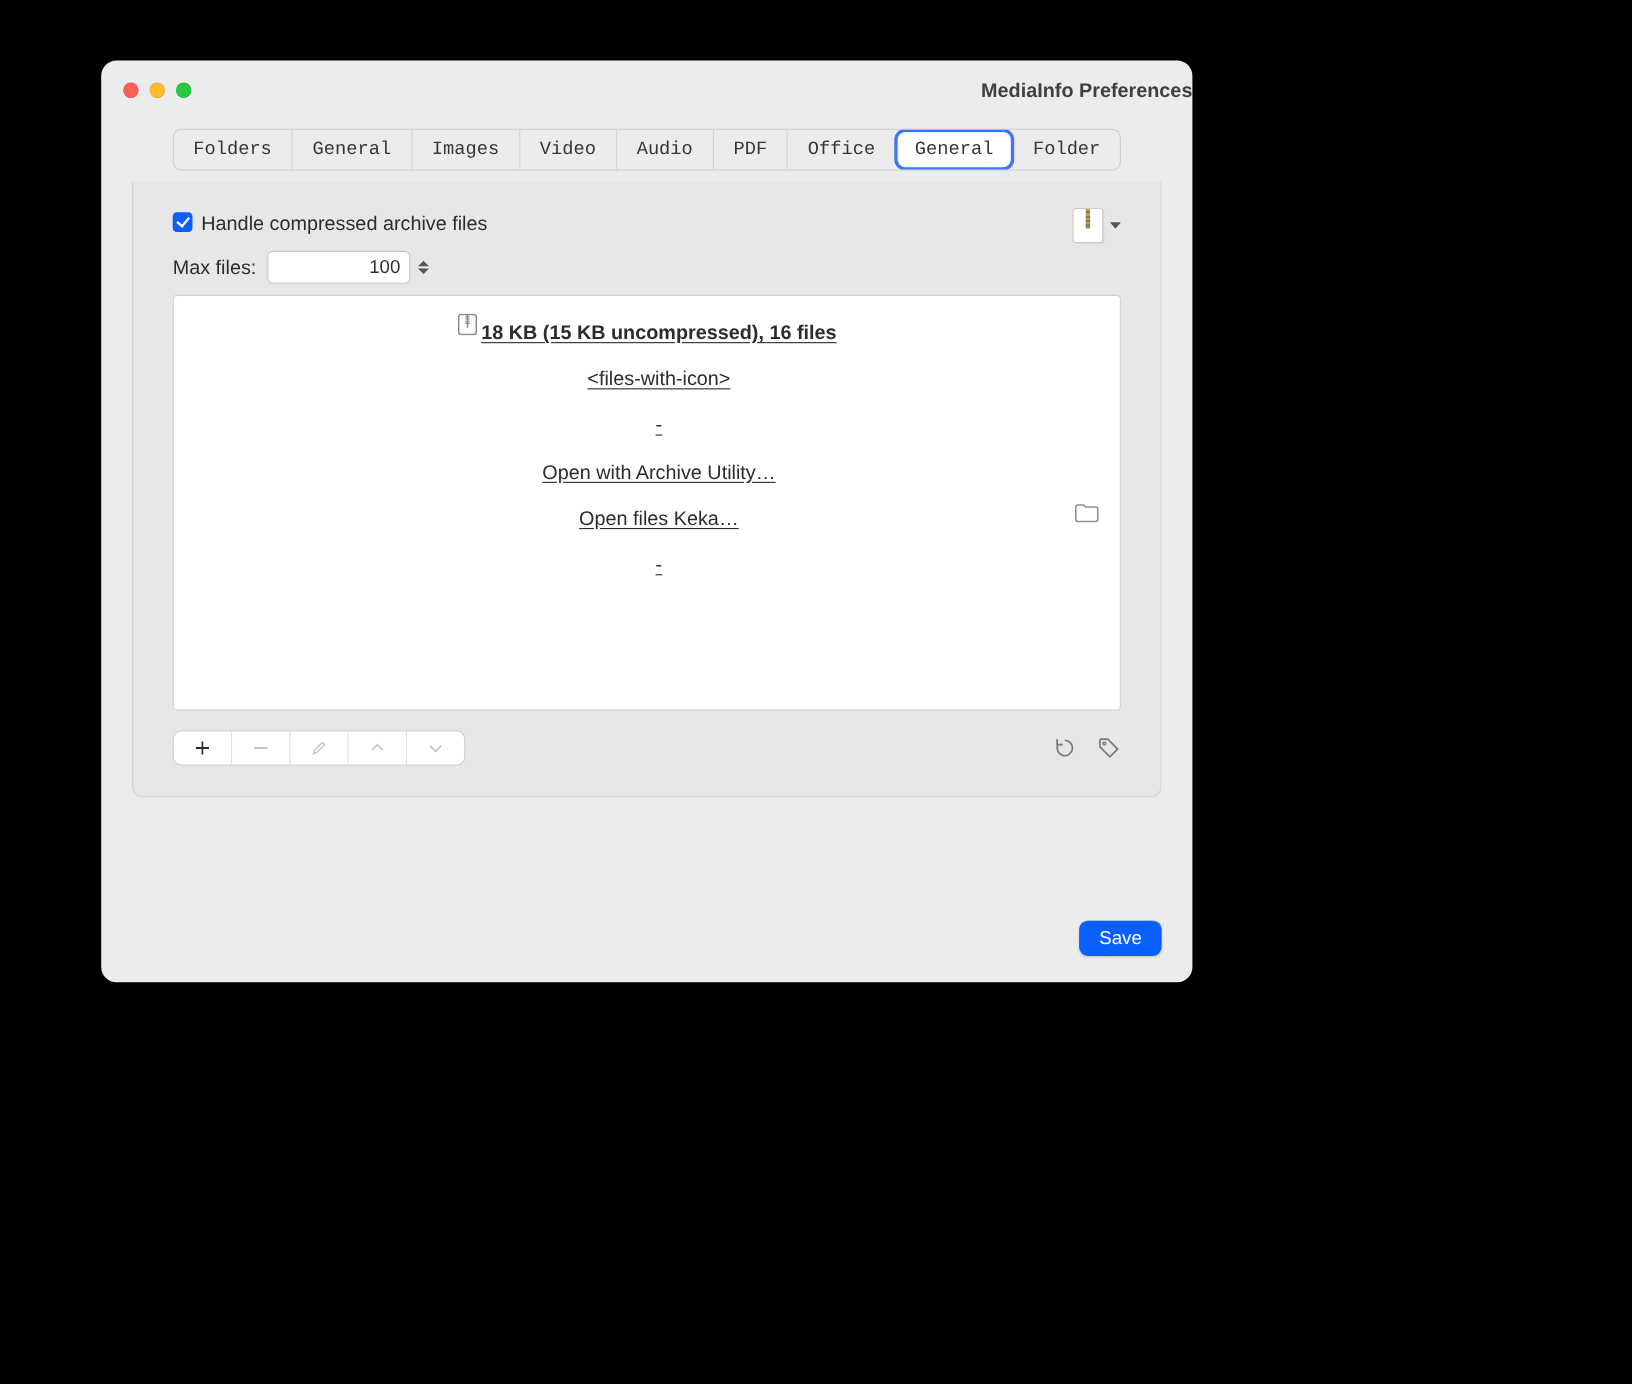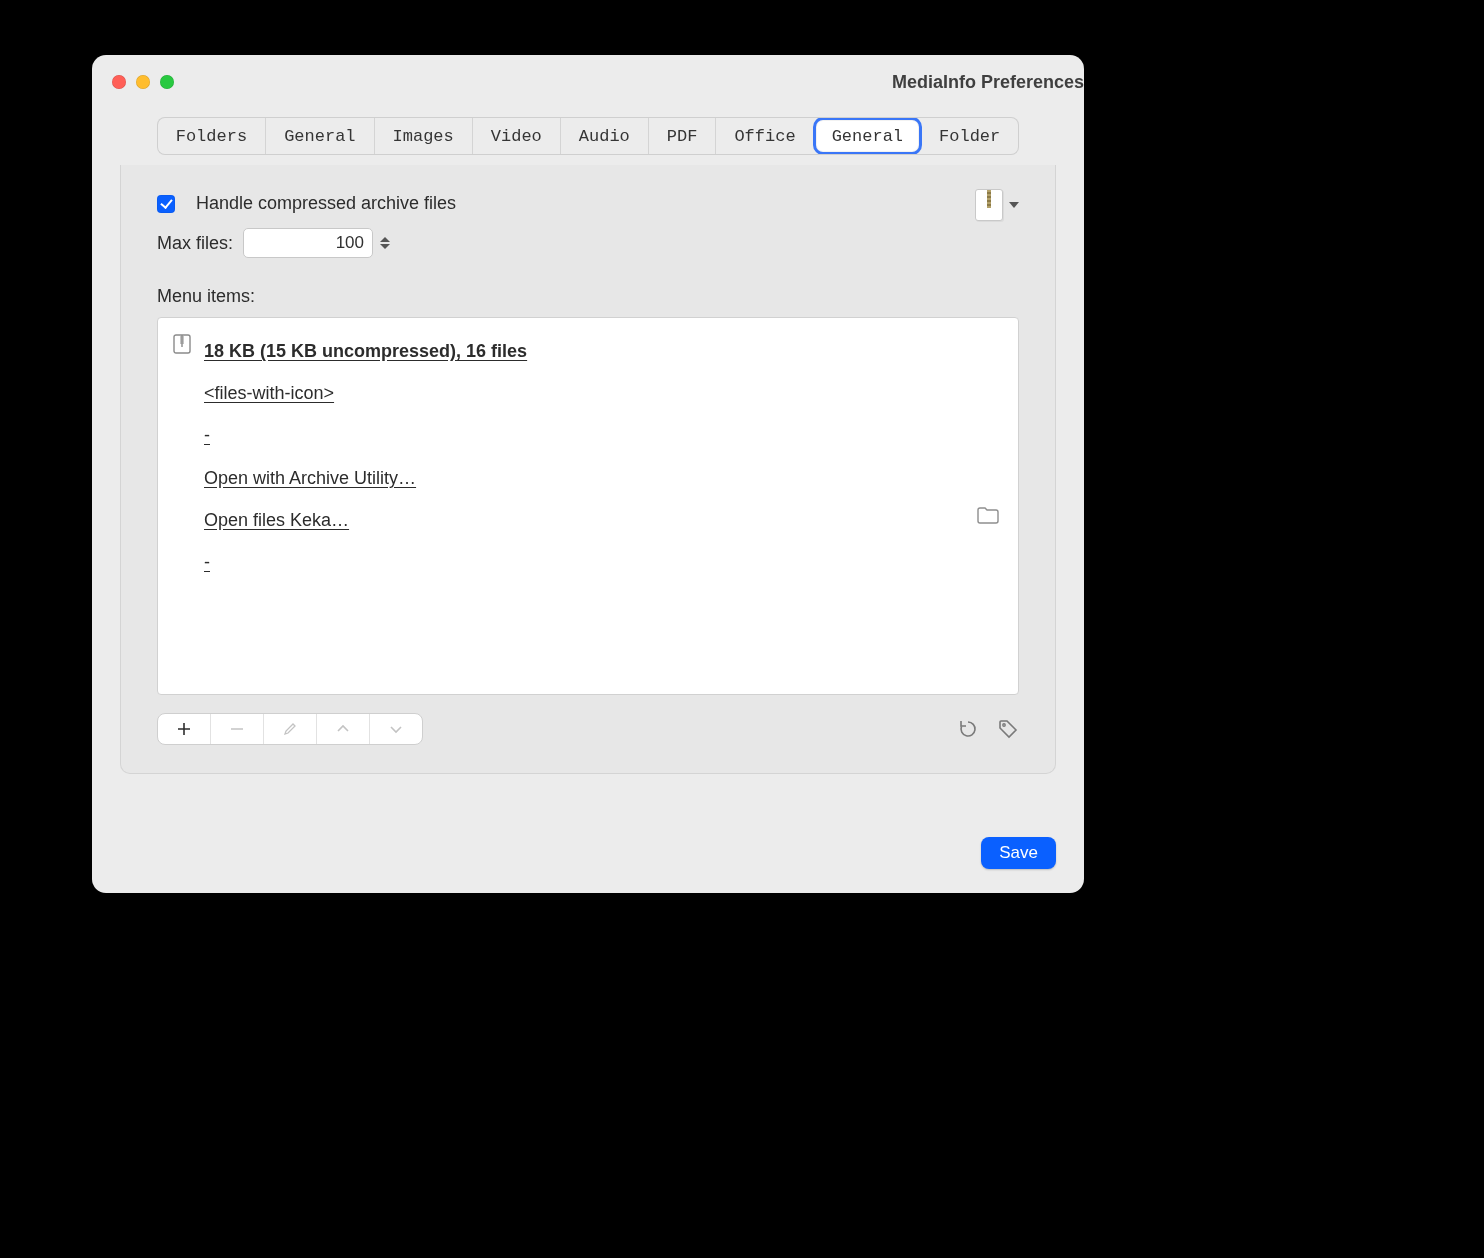--- a/index.html
+++ b/index.html
@@ -94,22 +94,21 @@
     background: #e7e7e7;
     border: 1px solid rgba(0,0,0,0.08);
     border-top: none;
     border-radius: 0 0 10px 10px;
     padding: 28px 36px 28px 36px;
     position: relative;
   }
 
   .row {
     display: flex;
-    align-items: center;
-    gap: 21px;
+    gap: 8px;
     color: #2c2c2c;
   }
   .checkbox {
     width: 18px;
     height: 18px;
     border-radius: 4px;
     background: #0a60ff;
     position: relative;
     flex: 0 0 auto;
     box-shadow: inset 0 0 0 1px rgba(0,0,0,0.05);
@@ -214,23 +213,24 @@
     border-radius: 4px;
     height: 378px;
     padding: 12px 14px 12px 12px;
     box-sizing: border-box;
     overflow: hidden;
     position: relative;
   }
   .list-row {
     display: flex;
     align-items: flex-start;
-    gap: 10px;
+    gap: 0;
     padding: 4px 0;
     position: relative;
+    justify-content: center;
   }
   .gutter {
     width: 24px;
     flex: 0 0 24px;
     display: flex;
     justify-content: center;
     color: #8a8a8a;
   }
   .item-text {
     font-size: 18px;
@@ -342,21 +342,20 @@
       <span>Max files:</span>
       <div class="stepper">
         <input class="stepper-input" value="100" style="">
         <div class="stepper-buttons">
           <div class="up"></div>
           <div class="down"></div>
         </div>
       </div>
     </div>
 
-    <div class="section-label">Menu items:</div>
 
     <div class="listbox">
 
       <div class="list-row">
         <div class="gutter">
           <svg class="svg-ic" width="18" height="20" viewBox="0 0 18 20">
               <rect x="1" y="1" width="16" height="18" rx="2" stroke-width="1.4"></rect>
               <path d="M9 1v12" stroke-width="1.4"></path>
               <path d="M7 3h4M7 5h4M7 7h4M7 9h4" stroke-width="1"></path>
             </svg>

